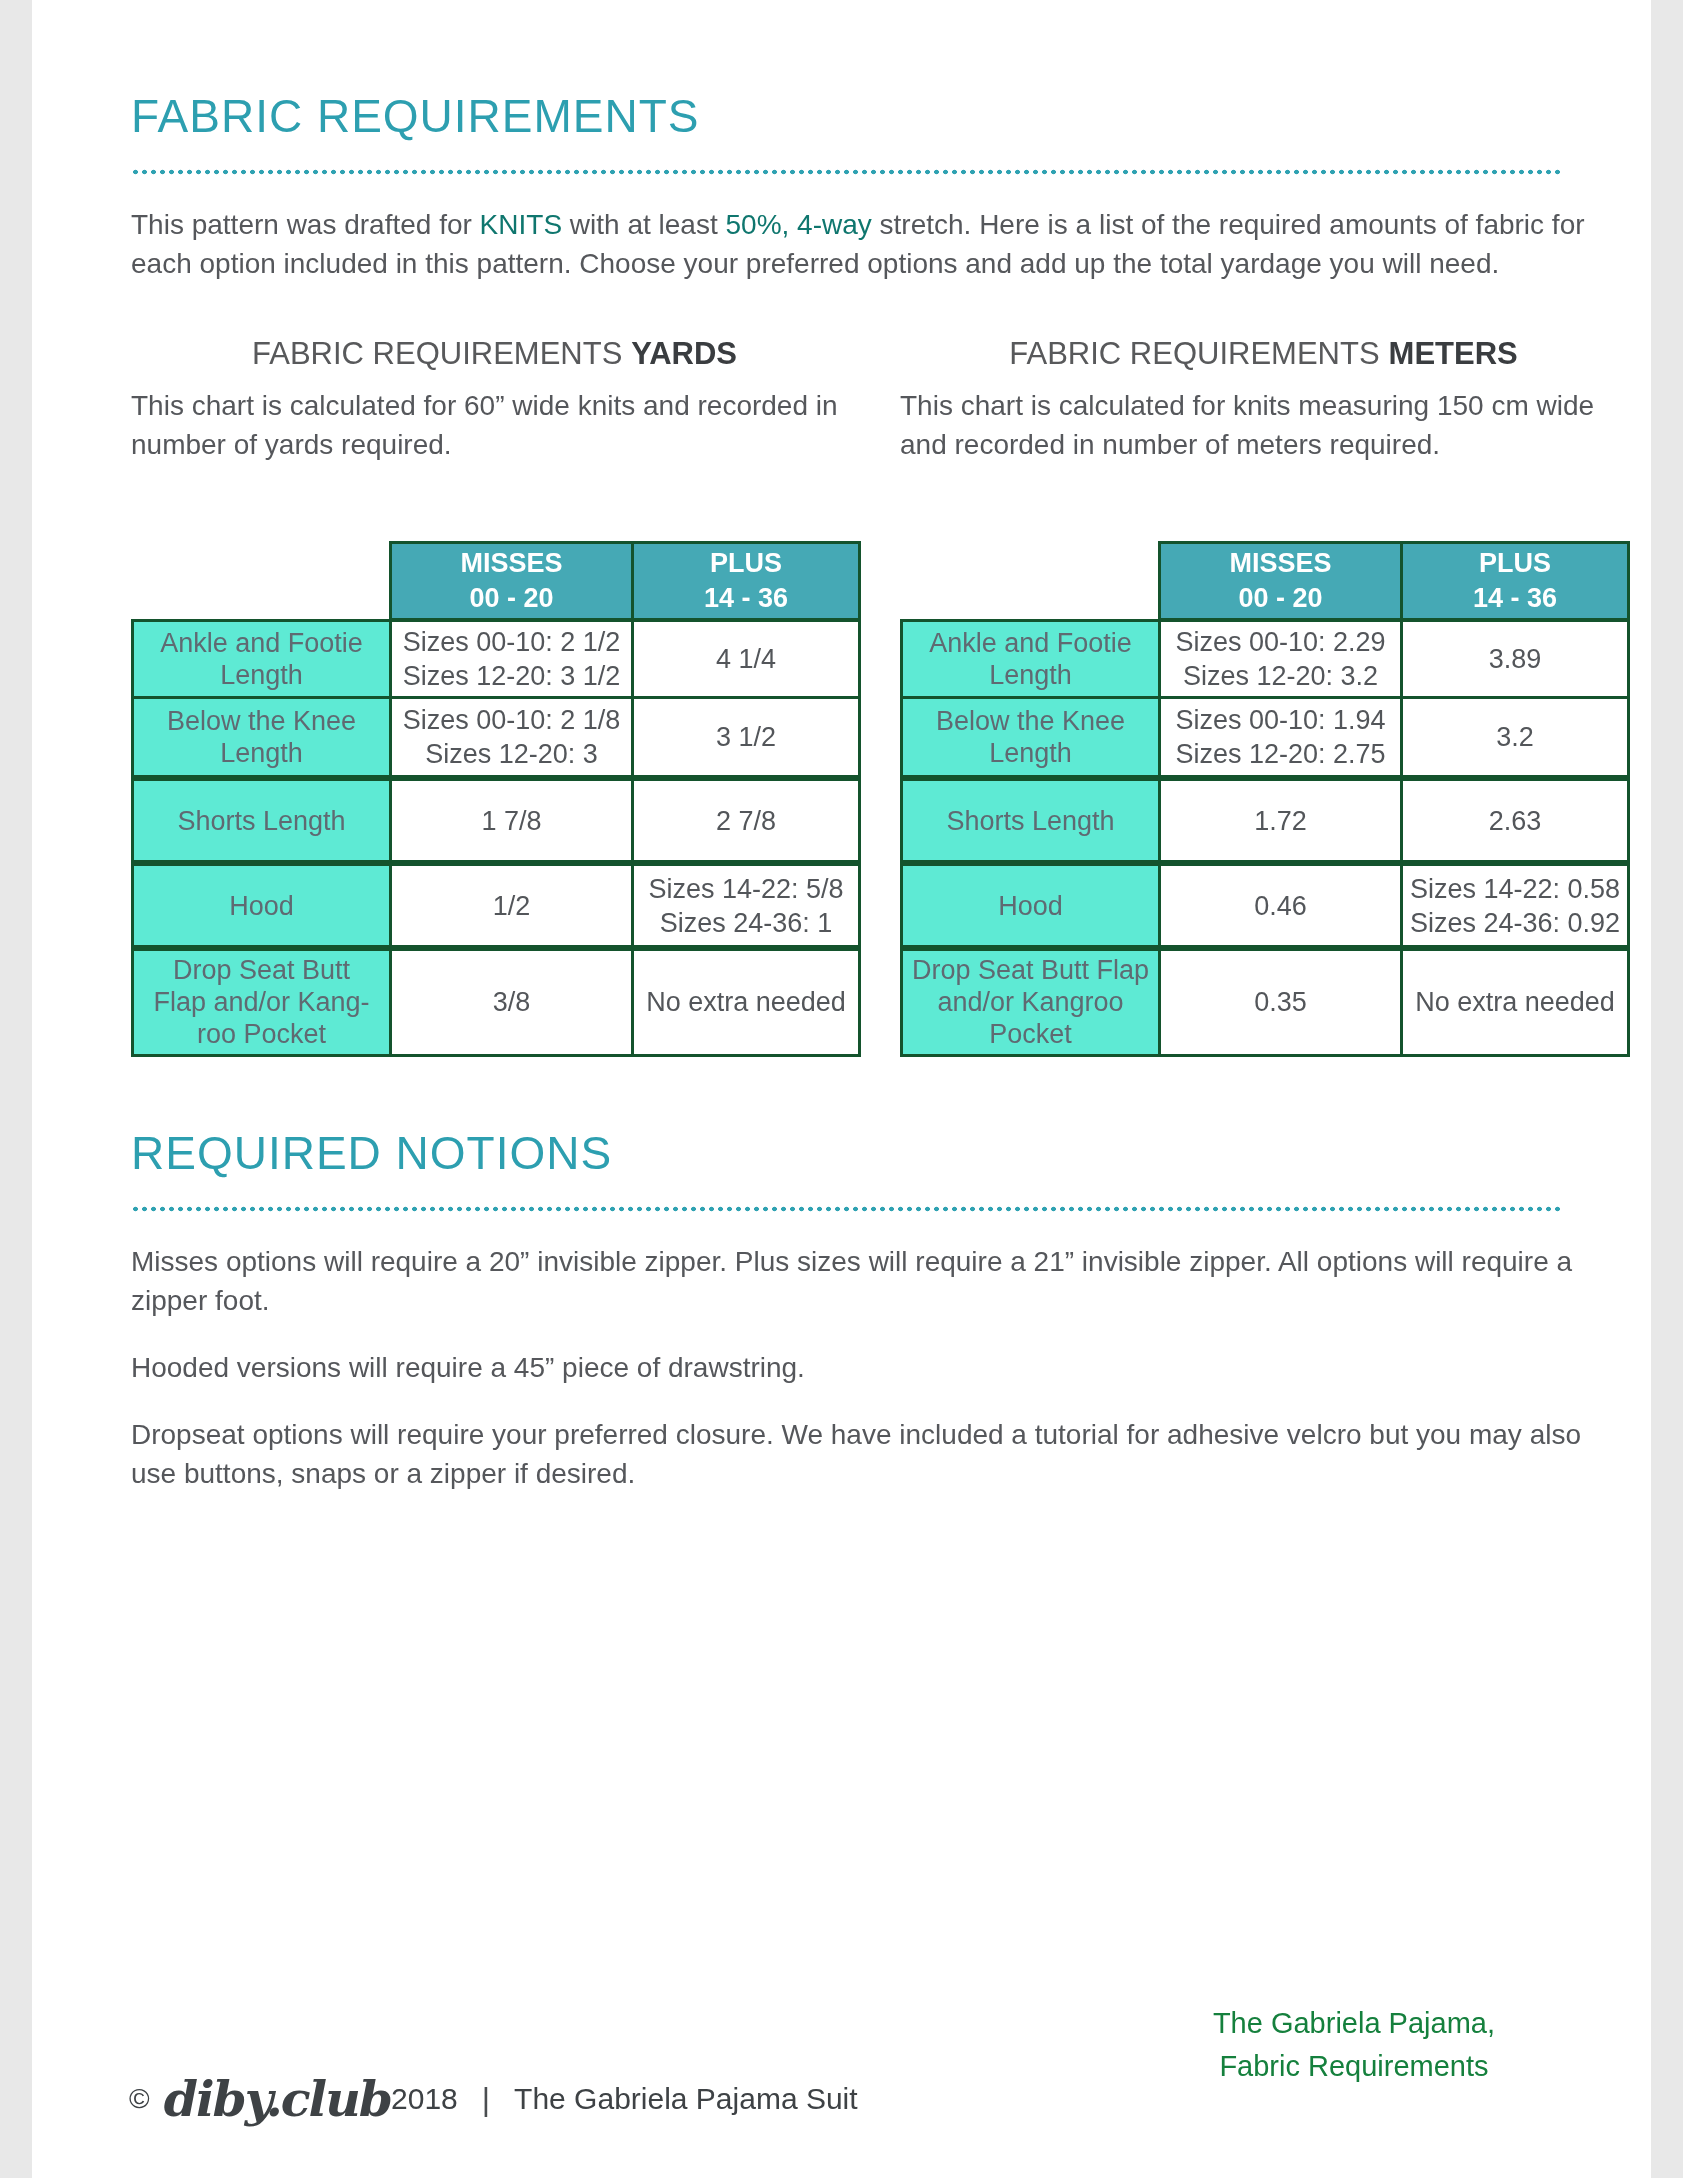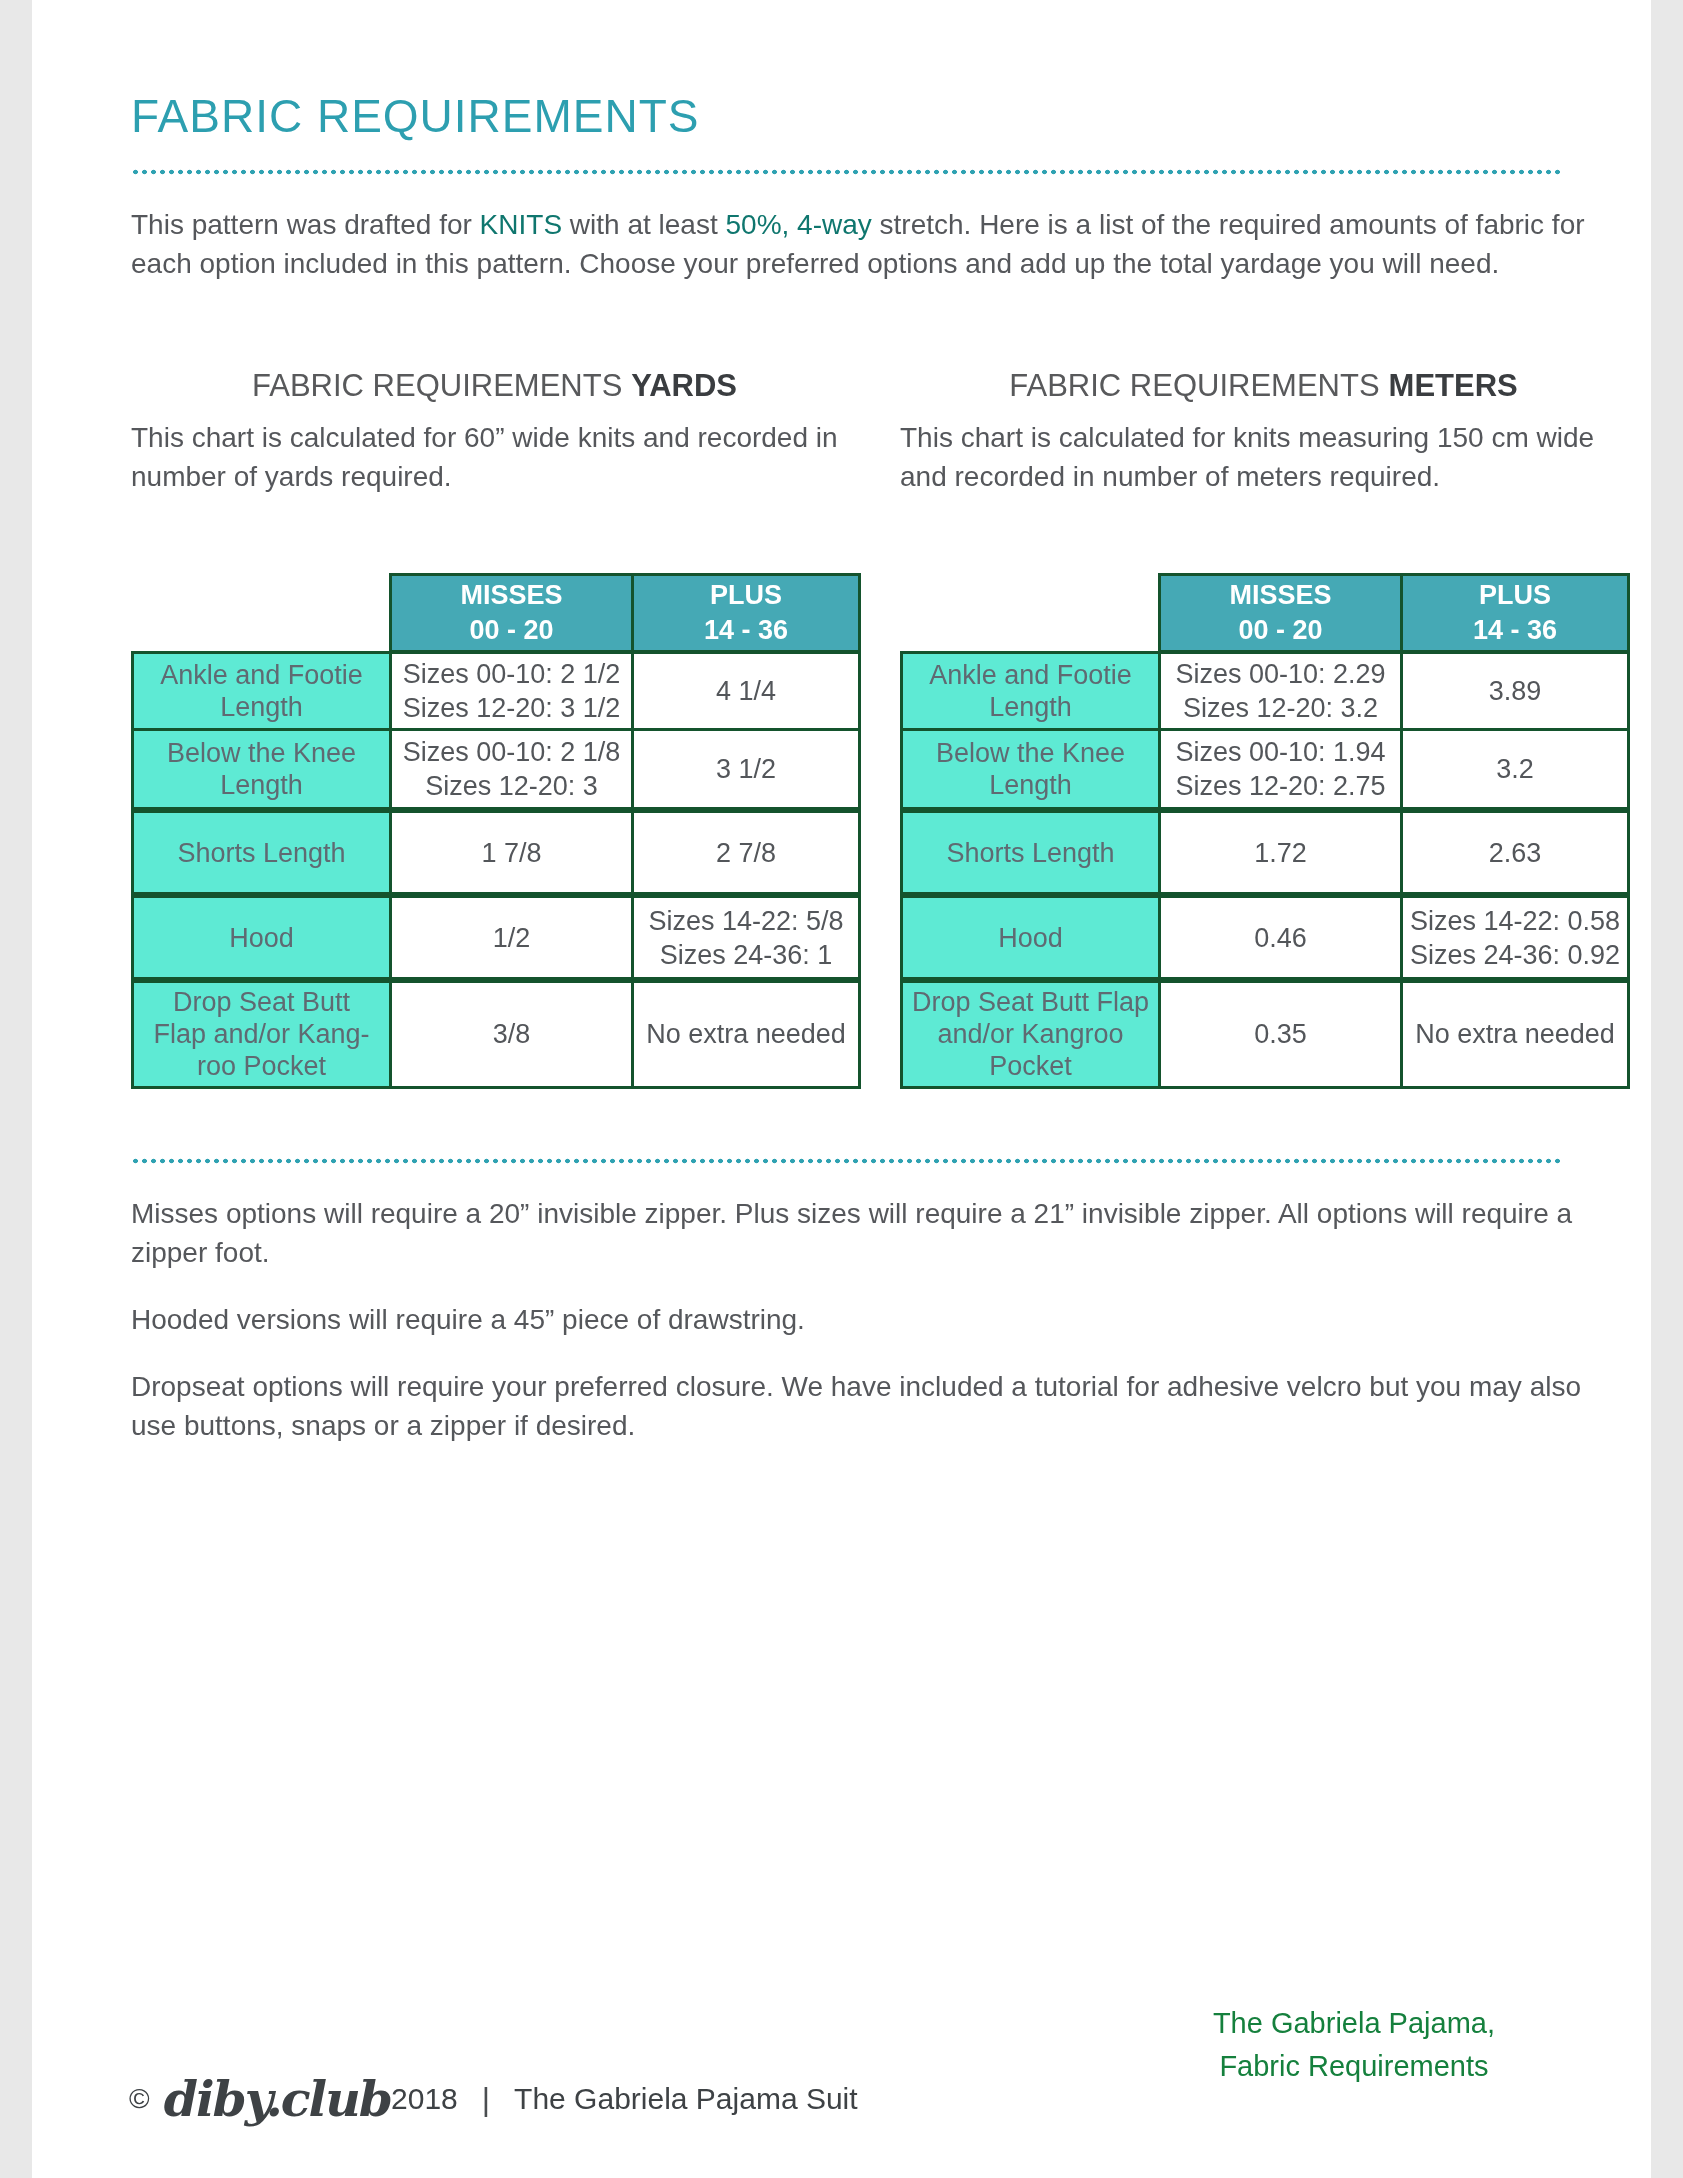--- a/index.html
+++ b/index.html
@@ -31,21 +31,21 @@
   }
   .body-text {
     font-size: 28px;
     line-height: 39px;
     color: #55575B;
   }
   .intro { margin-top: 30px; width: 1495px; }
   .red { color: #0f766e; }
 
   .columns {
-    margin-top: 85px;
+    margin-top: 53px;
     display: flex;
     gap: 42px;
     width: 1495px;
     align-items: flex-end;
   }
   .col { width: 727px; }
   .col-heading {
     text-align: center;
     font-size: 31px;
     color: #58595B;
@@ -252,20 +252,21 @@
             <td class="val">0.35</td>
             <td class="val">No extra needed</td>
           </tr>
         </tbody>
           </table>
       </div>
 
     </div>
 
     <div class="notions">
+      <h1 class="section-title">REQUIRED NOTIONS</h1>
       <div class="dotted-rule"></div>
       <p class="body-text">Misses options will require a 20” invisible zipper. Plus sizes will require a 21” invisible zipper. All options will require a zipper foot.</p>
       <p class="body-text">Hooded versions will require a 45” piece of drawstring.</p>
       <p class="body-text">Dropseat options will require your preferred closure. We have included a tutorial for adhesive velcro but you may also use buttons, snaps or a zipper if desired.</p>
     </div>
 
   </div>
 
   <div class="footer-left">
     <span class="copyright-sign">©</span>

